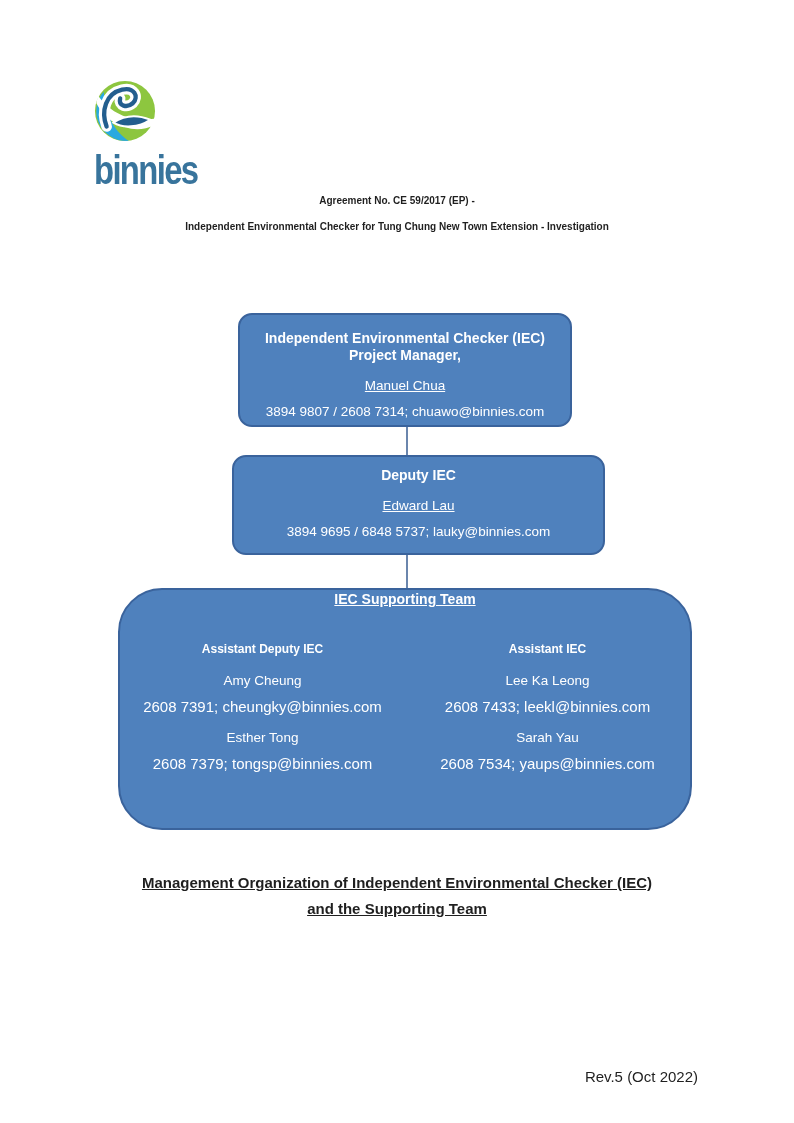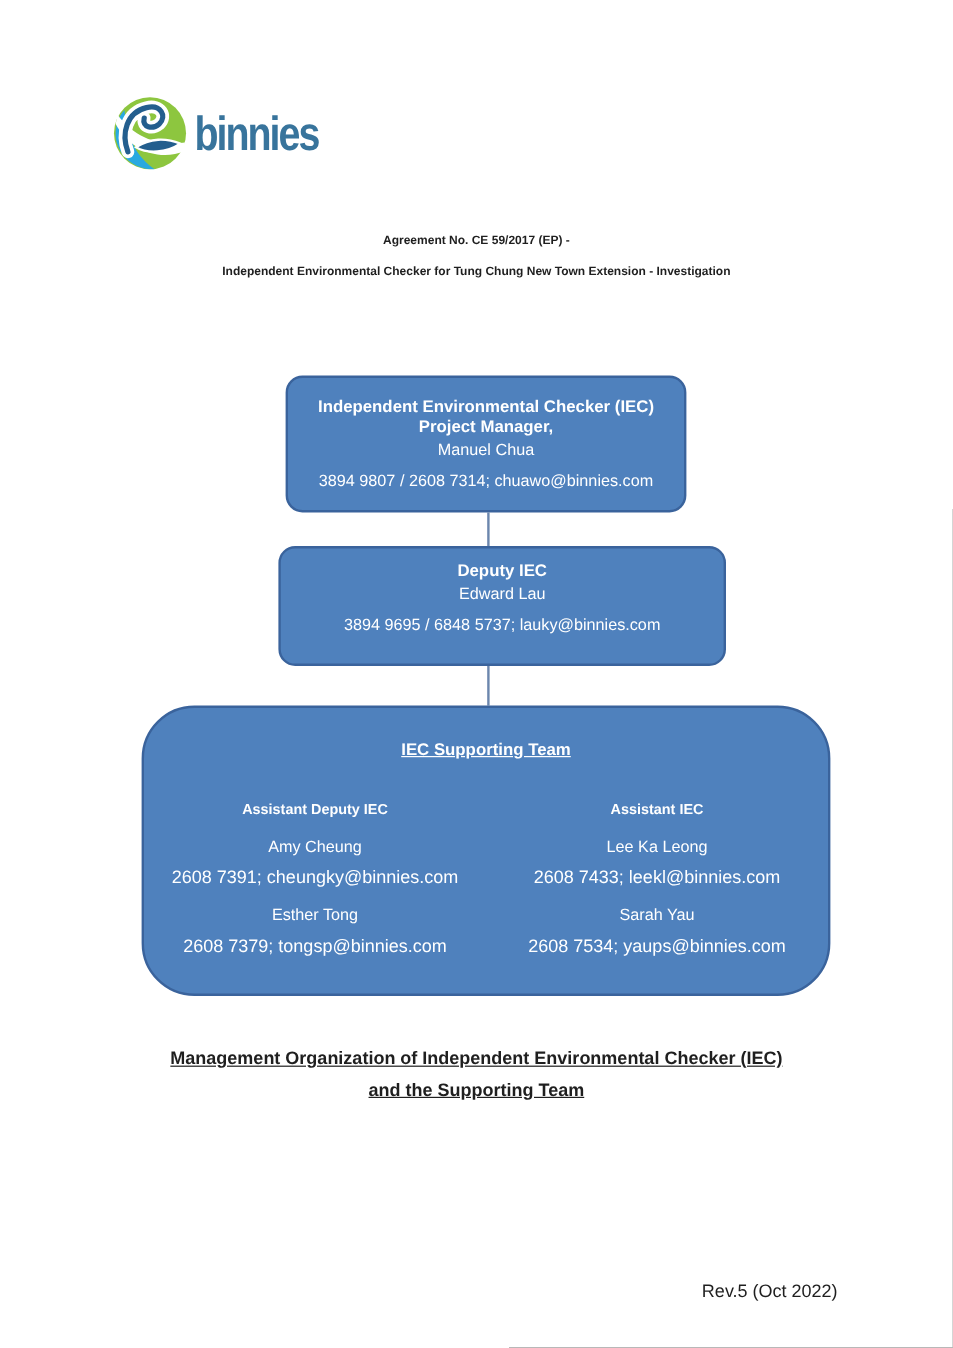--- a/index.html
+++ b/index.html
@@ -5,48 +5,48 @@
   html,body{margin:0;padding:0;background:#888;}
   .page{
     position:relative;
     width:794px;height:1123px;
     background:#ffffff;
     font-family:"Liberation Sans", sans-serif;
     overflow:hidden;
     margin:0 auto;
   }
   
-  .logo{position:absolute;left:94px;top:80px;display:flex;align-items:center;gap:6px;}
+  .logo{position:absolute;left:94px;top:80px;display:flex;gap:6px;flex-direction:column;}
   .logo-icon{display:block;}
   .wordmark{
     font-size:40px;font-weight:bold;color:#38749c;
     letter-spacing:-2px;transform:scaleX(0.82);transform-origin:left center;
     line-height:1;margin-top:2px;
   }
   
   .doc-title{
     position:absolute;top:188px;left:0;width:100%;
     text-align:center;font-weight:bold;font-size:10px;color:#1f1f1f;
     line-height:26px;
   }
   
   .node{
     position:absolute;box-sizing:border-box;
     background:#4f81bd;border:2px solid #3a639c;
     color:#ffffff;text-align:center;
   }
   .node-pm{left:238px;top:313px;width:334px;height:114px;border-radius:14px;padding-top:15px;}
   .node-deputy{left:232px;top:455px;width:373px;height:100px;border-radius:14px;padding-top:10px;}
-  .node-team{left:118px;top:588px;width:574px;height:242px;border-radius:44px;padding-top:26px;}
+  .node-team{left:118px;top:588px;width:574px;height:242px;border-radius:44px;padding-top:1px;}
   .connector{position:absolute;left:406px;width:2px;background:#6b86ad;}
   .conn-1{top:427px;height:28px;}
   .conn-2{top:555px;height:33px;}
   .node-heading{font-weight:bold;font-size:14px;line-height:17px;}
   .node-heading.u{text-decoration:underline;}
-  .node-name{font-size:13.5px;line-height:17px;margin-top:2px;}
+  .node-name{font-size:13.5px;line-height:17px;margin-top:13px;text-decoration:underline;}
   .node-contact{font-size:13.5px;line-height:17px;margin-top:9px;}
   .team-cols{display:flex;margin-top:33px;}
   .team-col{flex:1 1 50%;}
   .role-heading{font-weight:bold;font-size:12px;line-height:17px;margin-bottom:14px;}
   .member-name{font-size:13.5px;line-height:17px;margin-bottom:9px;}
   .member-contact{font-size:15px;line-height:17px;margin-bottom:14px;}
   
   .figure-caption{
     position:absolute;top:870px;left:0;width:100%;
     text-align:center;font-weight:bold;font-size:15px;color:#1f1f1f;

